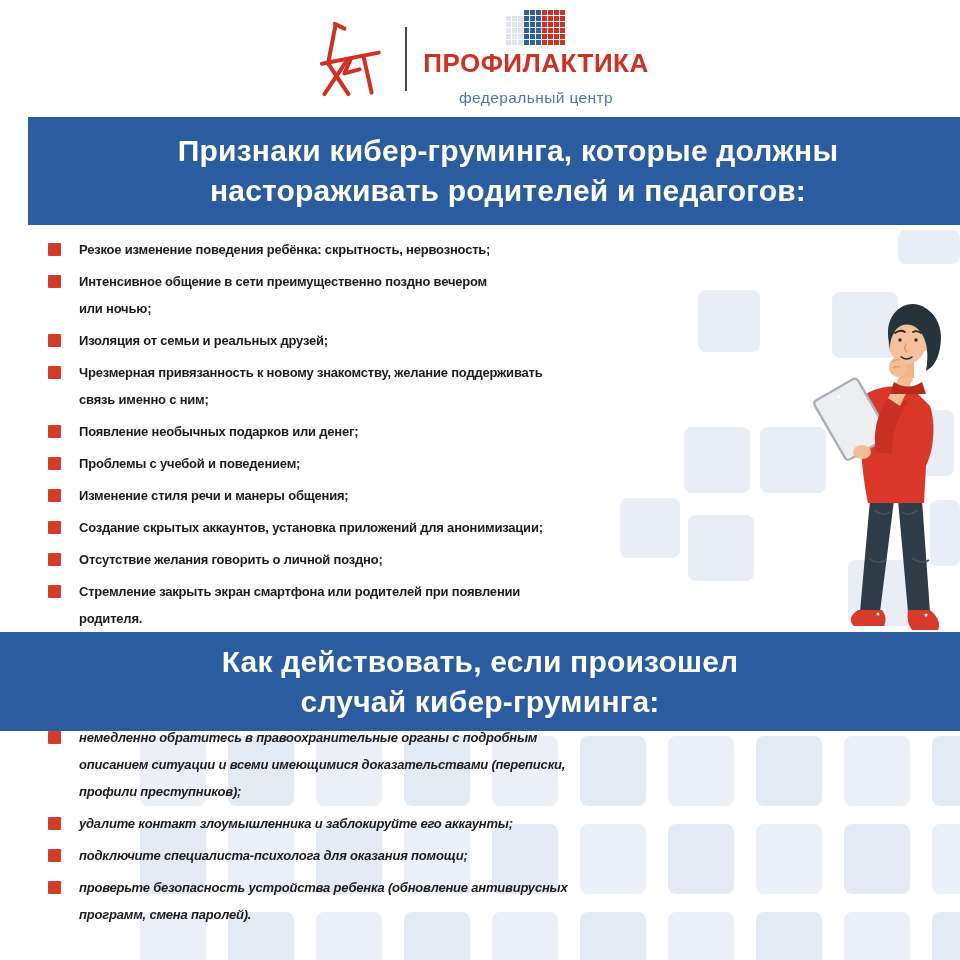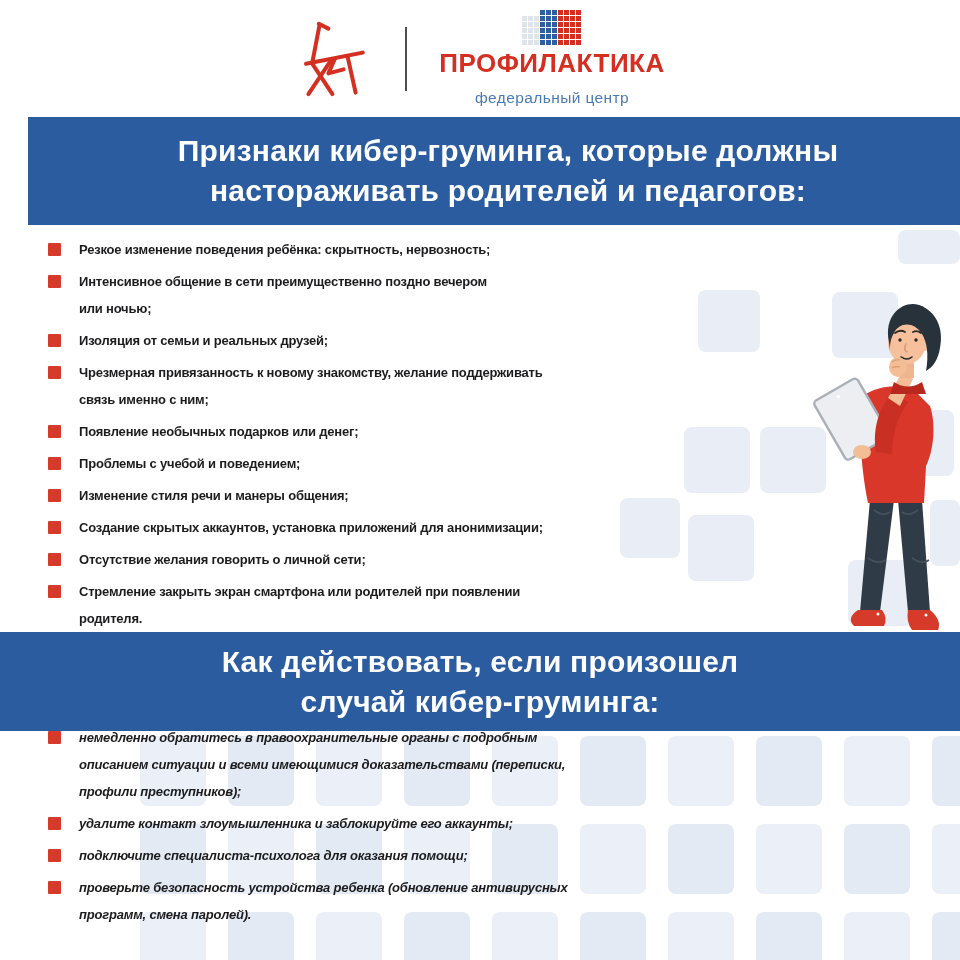--- a/index.html
+++ b/index.html
@@ -6,21 +6,21 @@
   .page{
     position:relative;width:960px;height:960px;overflow:hidden;background:#ffffff;
     font-family:"Liberation Sans","DejaVu Sans",sans-serif;
   }
   
   .decor{position:absolute;inset:0;z-index:0;}
   .decor .sq{position:absolute;border-radius:8px;}
   
   .header{
     position:absolute;top:0;left:0;width:960px;height:117px;z-index:2;
-    display:flex;align-items:center;justify-content:center;gap:32px;background:#ffffff;
+    display:flex;align-items:center;justify-content:center;gap:16px;background:#ffffff;
   }
   .chair-logo{width:78px;height:80px;flex:0 0 auto;}
   .header-divider{width:2px;height:64px;background:#4d4d4f;flex:0 0 auto;}
   .brand-block{display:flex;flex-direction:column;align-items:center;}
   .pixel-grid{display:grid;grid-template-columns:repeat(10,5px);grid-auto-rows:5px;gap:1px;margin-bottom:5px;}
   .pixel-grid i{display:block;}
   .brand-name{color:#d42f21;font-weight:800;font-size:26px;letter-spacing:.5px;line-height:1.05;}
   .brand-subtitle{color:#4a7ab5;font-size:15.5px;letter-spacing:.4px;margin-top:12px;}
   
   .banner{
@@ -212,21 +212,21 @@
     <li>
         <span class="bullet"></span>
         <span class="item-text">Изменение стиля речи и манеры общения;</span>
       </li>
     <li>
         <span class="bullet"></span>
         <span class="item-text">Создание скрытых аккаунтов, установка приложений для анонимизации;</span>
       </li>
     <li>
         <span class="bullet"></span>
-        <span class="item-text">Отсутствие желания говорить о личной сети;</span>
+        <span class="item-text">Отсутствие желания говорить о личной поздно;</span>
       </li>
     <li>
         <span class="bullet"></span>
         <span class="item-text">Стремление закрыть экран смартфона или родителей при появлении
 родителя.</span>
       </li>
   </ul>
 
   <section class="banner banner2">
     <h1>Как действовать, если произошел

